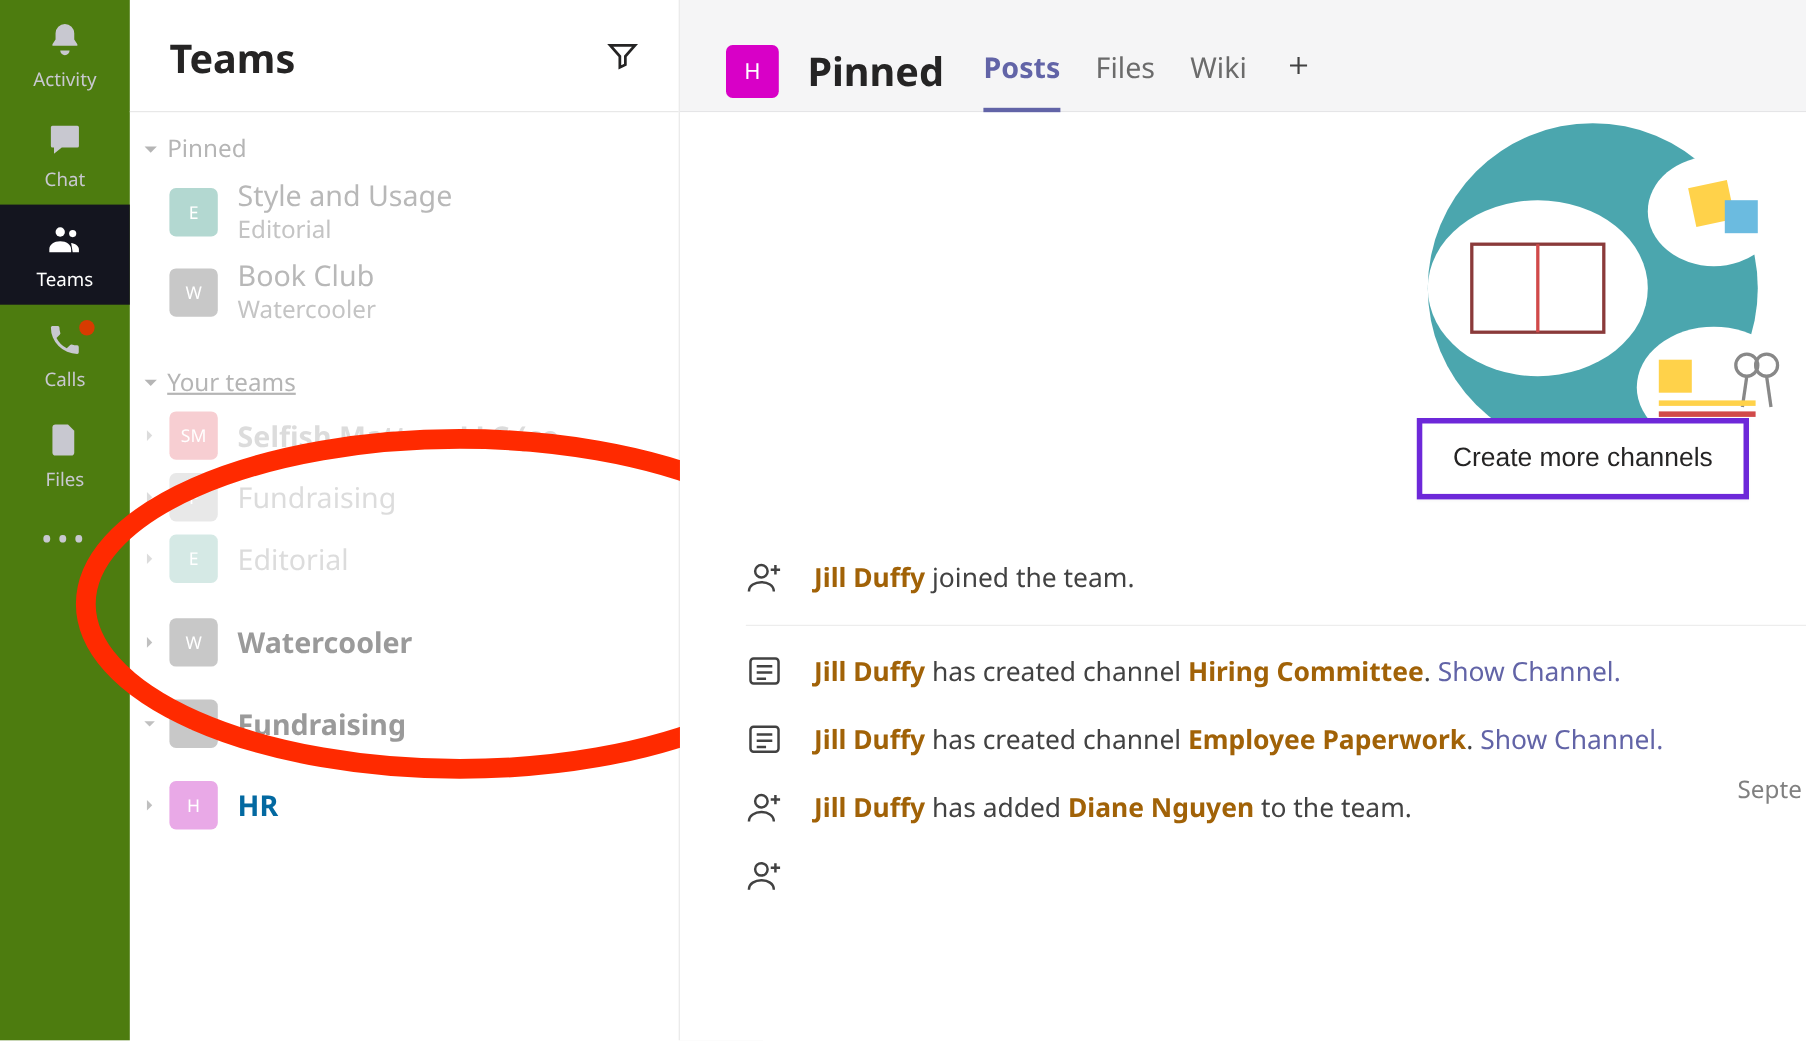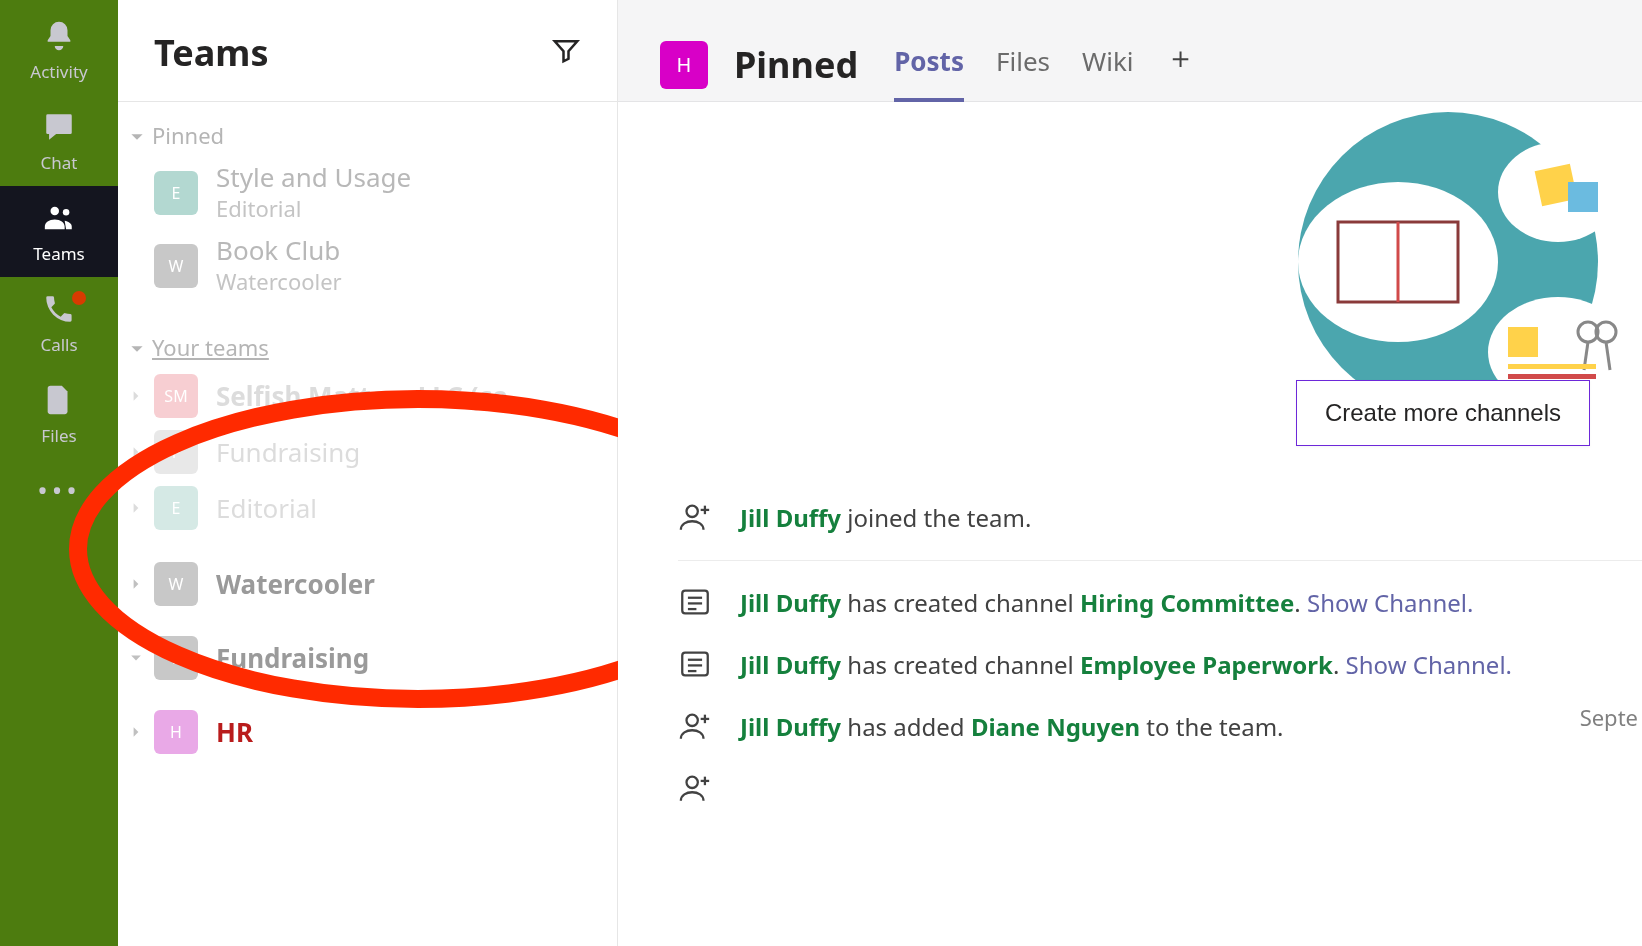--- a/index.html
+++ b/index.html
@@ -164,21 +164,21 @@
     background: #fff;
     padding: 0 0 20px 60px;
     position: relative;
     overflow: hidden;
   }
   .hero-wrap { display:flex; justify-content:flex-end; padding-right:0; }
   .hero-svg { width: 360px; height: 300px; margin-right: 24px;}
   .create-btn-wrap { display:flex; justify-content:flex-end; padding-right:52px; margin-top:-22px;}
   .create-btn {
     background: #fff;
-    border: 1px solid #6d28d9;
+    border: 5px solid #6d28d9;
     padding: 18px 28px;
     font-size: 24px;
     color: #252424;
     cursor: pointer;
     box-shadow: 0 1px 3px rgba(0,0,0,.04);
   }
   .feed { margin-top: 40px; }
   .feed-row {
     display: flex;
     align-items: center;
@@ -191,21 +191,21 @@
   .date-divider {
     position: absolute;
     right: 0;
     top: 600px;
     font-size: 22px;
     color: #808080;
     padding-right: 4px;
   }
   .feed-icon { width:34px; height:34px; flex-shrink:0; }
   .feed-icon svg { width:100%; height:100%; stroke:#424242; fill:none; stroke-width:1.6;}
-  .feed-text b { font-weight:700; color:#15803d;}
+  .feed-text b { font-weight:700; color:#a16207;}
   .link { color:#6264a7; cursor:pointer; }
 </style>
 </head>
 <body>
 
 <div class="rail">
   <div class="rail-item">
     <span class="rail-icon">
       <svg viewBox="0 0 24 24" fill="currentColor">
           <path d="M12 2a6 6 0 0 0-6 6v4l-2 3v1h16v-1l-2-3V8a6 6 0 0 0-6-6zm0 20a3 3 0 0 0 3-3H9a3 3 0 0 0 3 3z"></path>
@@ -361,21 +361,21 @@
     </div>
     <div style="height:18px"></div>
     <div class="team-row">
       <span class="row-caret"><svg viewBox="0 0 10 10" fill="currentColor">
             <path d="M3 1l4 4-4 4z"></path>
           </svg></span>
       <div class="avatar" style="background:#e9a9e7">
           <span>H</span>
         </div>
       <div class="t-text">
-          <div class="t-name bold" style="color:#b91c1c">HR</div>
+          <div class="t-name bold" style="color:#0369a1">HR</div>
         </div>
     </div>
   </div>
 
   <div class="annotation">
     <svg viewBox="0 0 720 334">
         <ellipse cx="360" cy="167" rx="340" ry="150" fill="none" stroke="#ff2a00" stroke-width="18"></ellipse>
       </svg>
   </div>
 </div>

